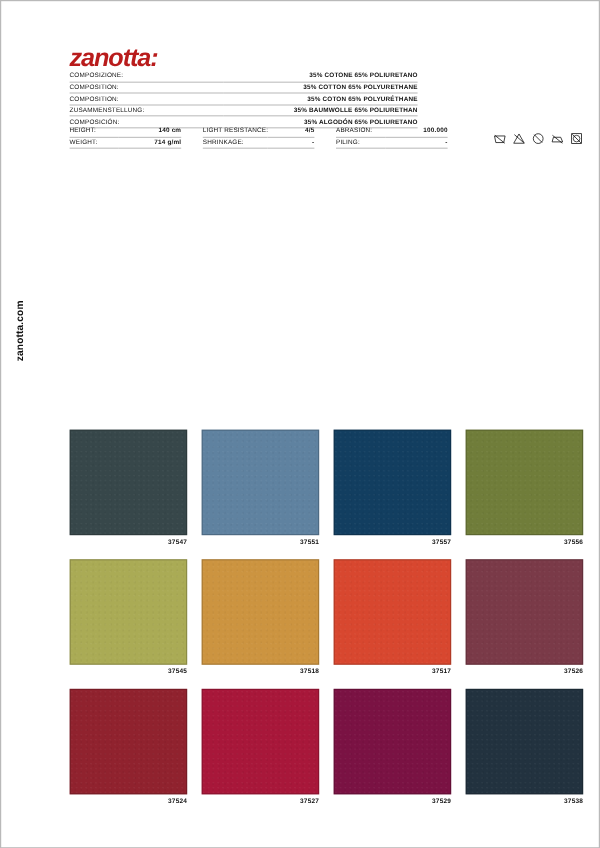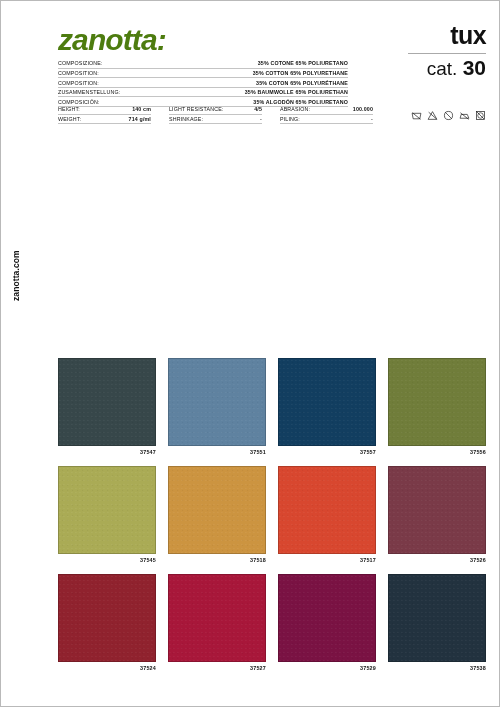--- a/index.html
+++ b/index.html
@@ -33,27 +33,28 @@
   .header {
     position: absolute;
     left: 57px; top: 22px;
     width: 428px;
     display: flex;
     align-items: flex-start;
     justify-content: space-between;
   }
   .brand {
     font-family: "Liberation Sans", sans-serif;
-    font-size: 30px;
+    font-size: 21px;
     font-weight: bold;
     font-style: italic;
     letter-spacing: -0.9px;
-    color: #4d7c0f;
+    color: #b91c1c;
     line-height: 1;
     padding-top: 2px;
+    margin-top: 13px;
   }
   .title-block { text-align: right; }
   .title-main {
     font-size: 25px;
     font-weight: bold;
     letter-spacing: -0.6px;
     color: #111;
     line-height: 1;
   }
   .title-rule {
@@ -144,28 +145,20 @@
 </style>
 </head>
 <body>
 
 <div class="page">
 
   <div class="vertical-url">zanotta.com</div>
 
   <div class="header">
     <div class="brand">zanotta:</div>
-    <div class="title-block">
-      <div class="title-main">tux</div>
-      <div class="title-rule"></div>
-      <div class="title-cat">
-        <span>cat.</span>
-        <span class="num">30</span>
-      </div>
-    </div>
   </div>
 
   <div class="spec-wrap">
     <div class="spec-block">
       <table class="spec">
         <tbody>
           <tr>
             <td class="lbl">COMPOSIZIONE:</td>
             <td class="val">35% COTONE 65% POLIURETANO</td>
           </tr>

